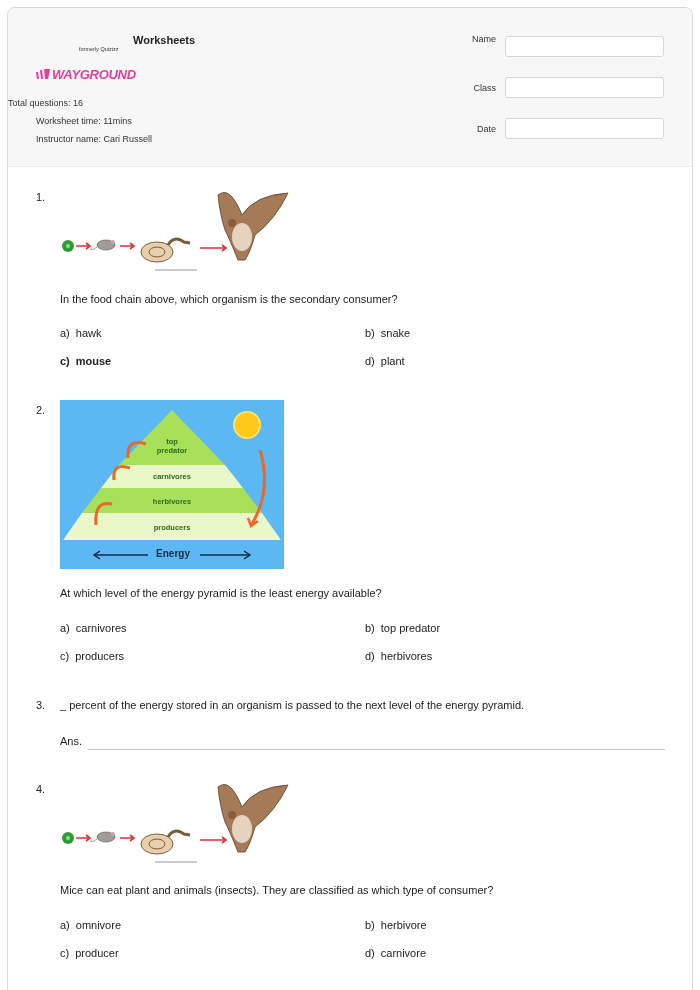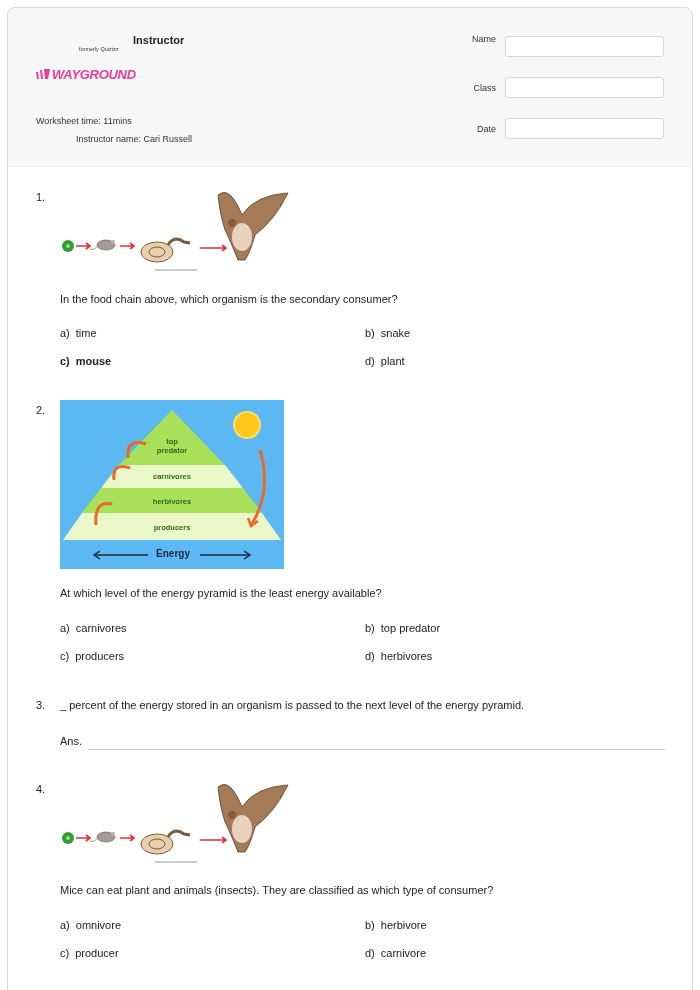--- a/index.html
+++ b/index.html
@@ -22,21 +22,21 @@
     position: absolute; left: 43px; top: 16px; font-size: 5.5px; color: #333; white-space: nowrap;
   }
   .brand-title {
     position: absolute; left: 125px; top: 26px; font-size: 11px; font-weight: bold; color: #222;
   }
   .ws-title {
     position: absolute; left: 28px; top: 58px; width: 200px; font-size: 9.5px; font-weight: bold;
     line-height: 13px; color: #222;
   }
   .meta { position: absolute; left: 28px; font-size: 9px; color: #333; }
-  .meta.q { top: 90px; } .meta.t { top: 108px; } .meta.i { top: 126px; margin-left: 40px; }
+  .meta.q { top: 90px; } .meta.t { top: 108px; } .meta.i { top: 126px; }
   .field-label { position: absolute; right: 196px; font-size: 9px; color: #333; text-align: right; }
   .field-input {
     position: absolute; left: 497px; width: 159px; height: 21px; background: #fff;
     border: 1px solid #d6d6d6; border-radius: 3px;
   }
   .f-name .field-label { top: 26px; } .f-name .field-input { top: 28px; }
   .f-class .field-label { top: 75px; } .f-class .field-input { top: 69px; }
   .f-date .field-label { top: 116px; } .f-date .field-input { top: 110px; }
 
   .q { position: absolute; left: 0; width: 686px; }
@@ -60,21 +60,22 @@
     <div class="logo">
       <div class="logo-word">
         <span class="logo-mark">
           <svg width="14" height="10" viewBox="0 0 14 10">
               <path d="M0 3 L2 3 L3 10 L1 10 Z M4 1 L6 1 L7 10 L5 10 Z M8 0 L14 0 L12 10 L9 10 Z" fill="#e53d9c"></path>
             </svg>
         </span><span>WAYGROUND</span>
       </div>
       <div class="logo-sub">formerly Quizizz</div>
     </div>
-    <div class="brand-title">Instructor</div>
+    <div class="brand-title">Worksheets</div>
+    <div class="meta q">Total questions: 16</div>
     <div class="meta t">Worksheet time: 11mins</div>
     <div class="meta i">Instructor name: Cari Russell</div>
 
     <div class="f-name">
       <div class="field-label">Name</div>
       <input class="field-input" value="" style="">
     </div>
     <div class="f-class">
       <div class="field-label">Class</div>
       <input class="field-input" value="" style="">
@@ -106,21 +107,21 @@
         </g>
       <path d="M140 63 H166 M162 60 L166 63 L162 66" stroke="#e0303a" stroke-width="1.6" fill="none"></path>
       <g>
           <path d="M158 10 Q170 0 182 30 Q195 10 228 8 Q215 35 195 50 Q190 68 185 75 L178 75 Q170 55 165 45 Q160 30 158 10 Z" fill="#a47a57" stroke="#5b3c26" stroke-width="0.8"></path>
           <ellipse cx="182" cy="52" rx="10" ry="14" fill="#e7d2c0"></ellipse>
           <circle cx="172" cy="38" r="4" fill="#8a5a3a"></circle>
         </g>
       <rect x="95" y="84" width="42" height="2" fill="#cccccc"></rect>
     </svg>
     <div class="q-text" style="top:285px;">In the food chain above, which organism is the secondary consumer?</div>
-    <div class="opt col-a" style="top:319px;"><span class="letter">a)</span><span>time</span></div>
+    <div class="opt col-a" style="top:319px;"><span class="letter">a)</span><span>hawk</span></div>
     <div class="opt col-b" style="top:319px;"><span class="letter">b)</span><span>snake</span></div>
     <div class="opt col-a" style="top:347px;font-weight:bold;"><span class="letter">c)</span><span>mouse</span></div>
     <div class="opt col-b" style="top:347px;"><span class="letter">d)</span><span>plant</span></div>
   </div>
 
   <div>
     <div class="q-num" style="top:396px;">2.</div>
     <div class="pyramid-img">
       <svg width="224" height="169" viewBox="0 0 224 169" style="position:absolute;left:0;top:0;">
         <polygon points="112,10 165,65 59,65" fill="#a8e05a"></polygon>

